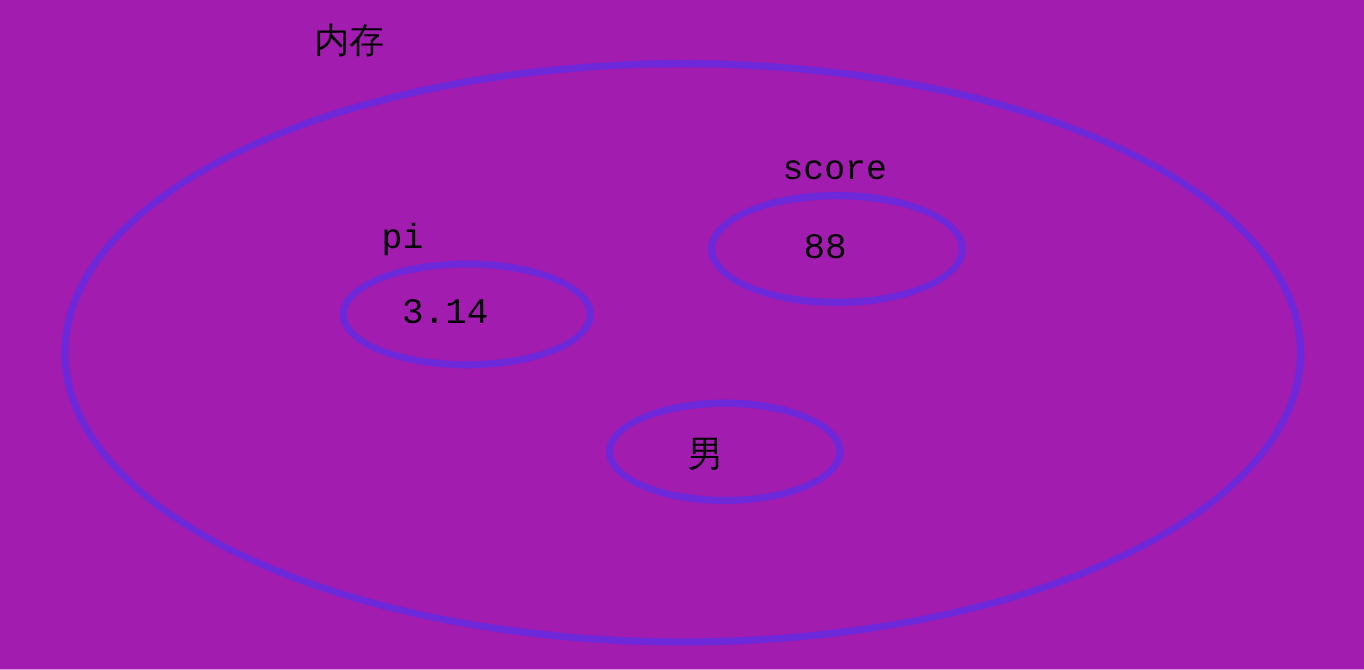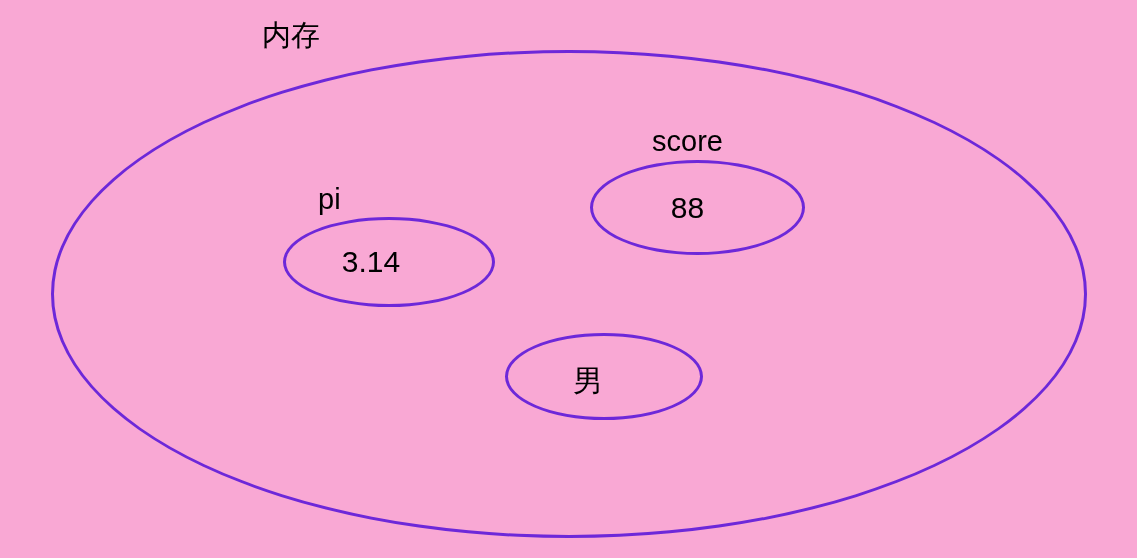--- a/index.html
+++ b/index.html
@@ -4,28 +4,28 @@
 <style>
   html, body {
     margin: 0;
     padding: 0;
     background: #ffffff;
   }
   .canvas {
     position: relative;
     width: 1137px;
     height: 558px;
-    background: #f9a8d4;
+    background: #a21caf;
     overflow: hidden;
-    font-family: Liberation Sans, sans-serif;
+    font-family: Liberation Mono, monospace;
     color: #000000;
   }
   .ellipse {
     position: absolute;
-    border: 3px solid #6d28d9;
+    border: 6px solid #6d28d9;
     border-radius: 50%;
     box-sizing: border-box;
     background: transparent;
   }
   .outer-ellipse {
     left: 51px;
     top: 50px;
     width: 1036px;
     height: 488px;
   }

